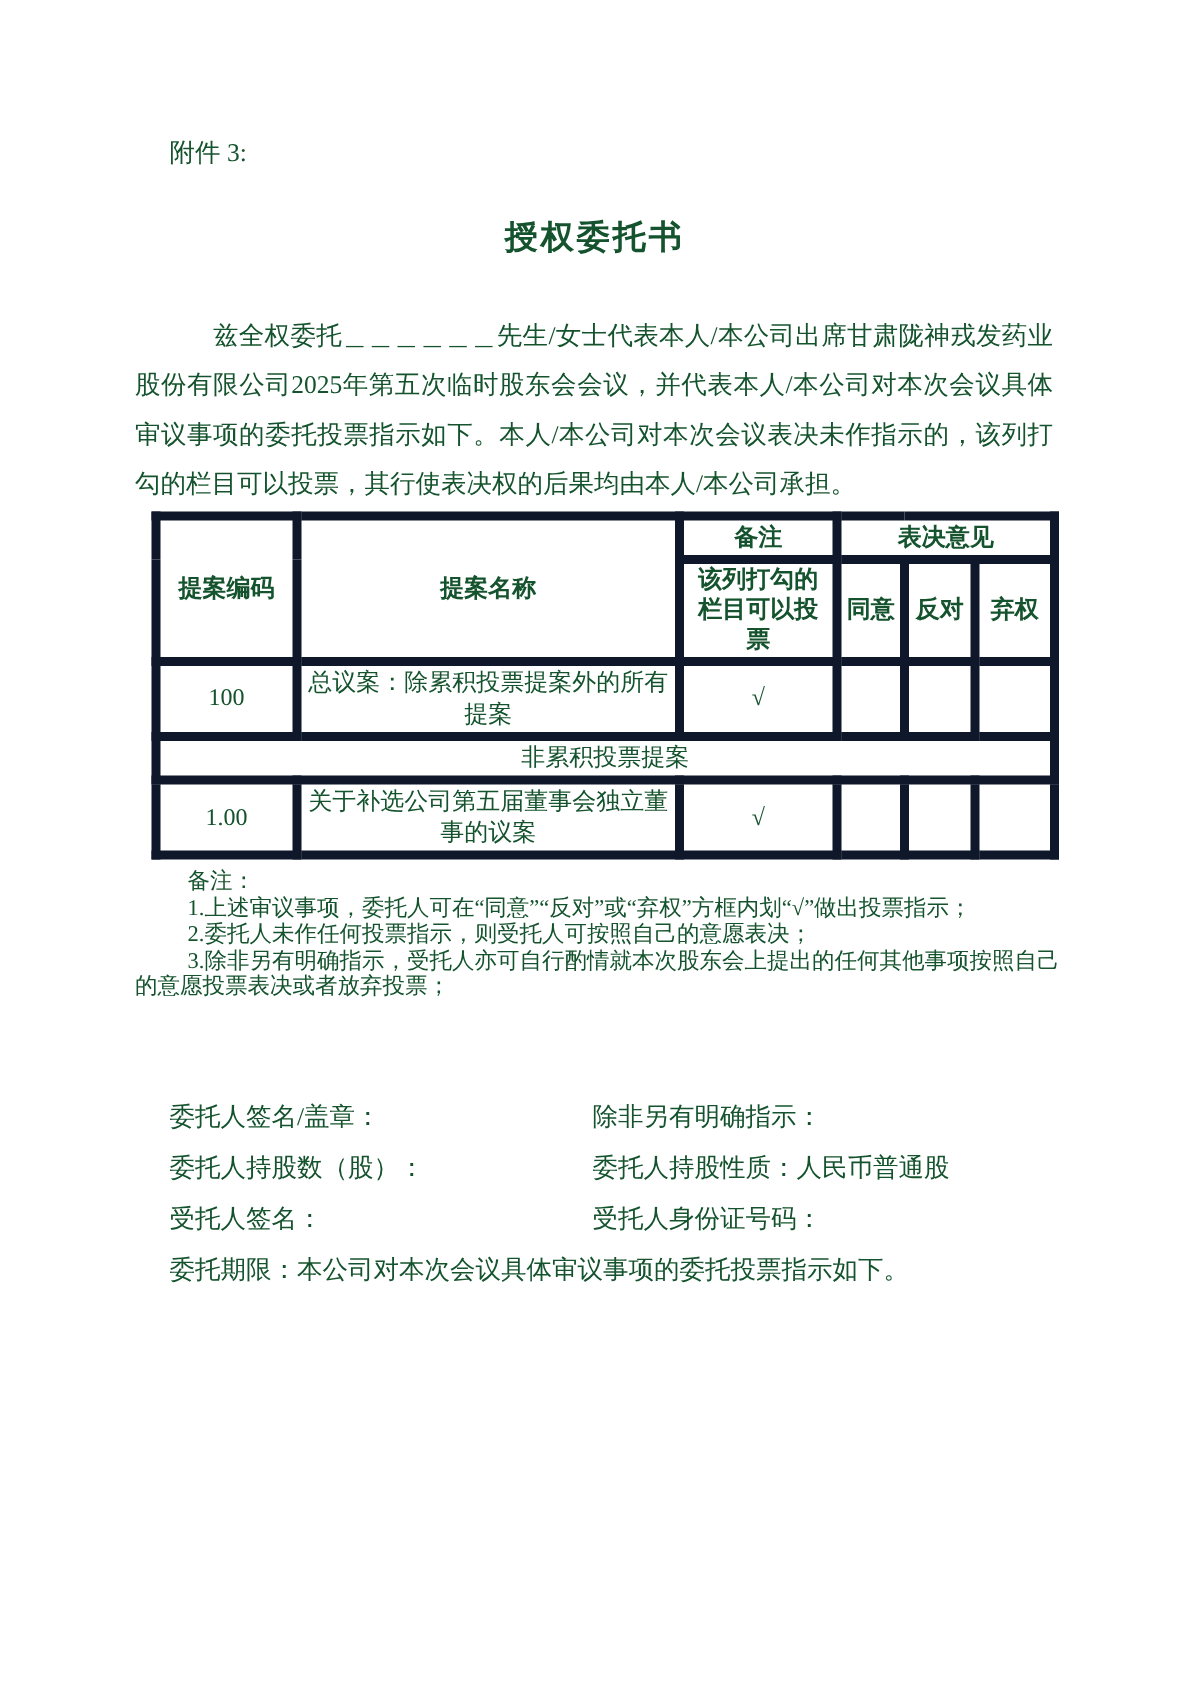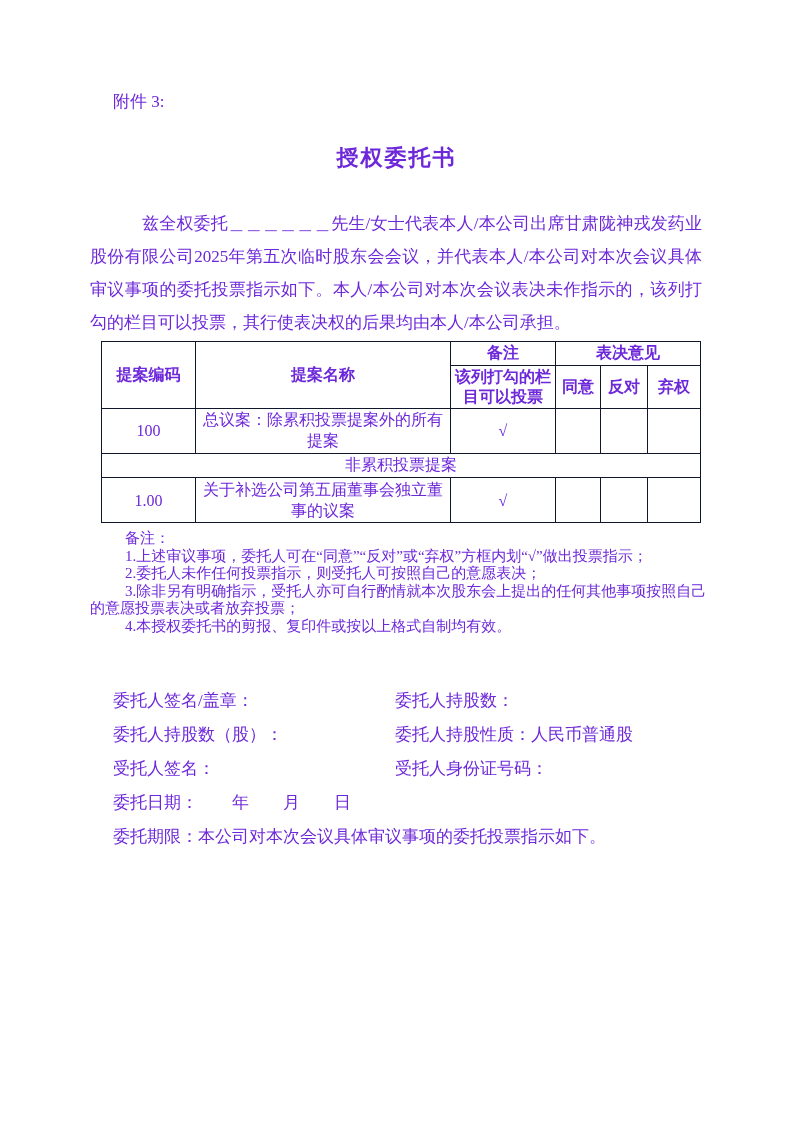--- a/index.html
+++ b/index.html
@@ -1,51 +1,51 @@
 <!DOCTYPE html>
 <html><head>
 <meta charset="utf-8">
 <style>
   * { margin:0; padding:0; box-sizing:border-box; }
   html,body { background:#ffffff; }
   .page {
     position:relative; width:793px; height:1122px; margin:0 auto;
-    background:#ffffff; color:#6d28d9;
+    background:#ffffff; color:#14532d;
     font-family:"Liberation Serif","DejaVu Serif",serif;
     padding-top:90px; overflow:hidden;
   }
   .attachment { margin-left:113px; font-size:17px; }
   .doc-title { text-align:center; font-size:22px; font-weight:bold; margin-top:30px; letter-spacing:2px; }
   .intro {
     margin:34px 91px 0 90px; font-size:17px; line-height:33px;
     text-align:justify; text-indent:52px;
   }
   .blank { letter-spacing:0; white-space:nowrap; }
 
   table.proposals {
     border-collapse:collapse; table-layout:fixed;
     margin:2px 0 0 101px; width:599px; font-size:16px;
   }
   table.proposals th, table.proposals td {
-    border:1px solid #0f172a; text-align:center; vertical-align:middle; padding:1px 3px;
+    border:6px solid #0f172a; text-align:center; vertical-align:middle; padding:1px 3px;
     overflow:hidden;
   }
   table.proposals th { font-weight:bold; }
   tr.h1 th { height:23px; }
   tr.h2 th { height:43px; line-height:20px; }
   tr.r1 td { height:24px; }
   tr.sec td { height:23px; }
   tr.r2 td { height:44px; line-height:21px; }
   td.name { text-align:left; padding-left:9px; }
 
   .notes { margin:7px 72px 0 90px; font-size:15px; line-height:17.5px; }
   .notes p { text-indent:35px; }
 
   .sig { margin:54px 60px 0 113px; font-size:17px; }
-  .sig-row { display:flex; height:34px; align-items:flex-start; }
+  .sig-row { display:flex; height:34px; align-items:flex-end; }
   .sig-left { flex:0 0 282px; }
   .pre { white-space:pre; }
 </style>
 </head>
 <body>
 
 <div class="page">
 
   <div class="attachment">附件 3:</div>
 
@@ -95,38 +95,34 @@
         <td></td>
       </tr>
     </tbody>
   </table>
 
   <div class="notes">
     <p>备注：</p>
     <p>1.上述审议事项，委托人可在“同意”“反对”或“弃权”方框内划“√”做出投票指示；</p>
     <p>2.委托人未作任何投票指示，则受托人可按照自己的意愿表决；</p>
     <p>3.除非另有明确指示，受托人亦可自行酌情就本次股东会上提出的任何其他事项按照自己的意愿投票表决或者放弃投票；</p>
-    <p>4.本授权委托书的剪报、复印件或按以上格式自制均有效。</p>
   </div>
 
   <div class="sig">
     <div class="sig-row">
       <span class="sig-left">委托人签名/盖章：</span>
-      <span>委托人持股数：</span>
+      <span>除非另有明确指示：</span>
     </div>
     <div class="sig-row">
       <span class="sig-left">委托人持股数（股）：</span>
       <span>委托人持股性质：</span>
       <span>人民币普通股</span>
     </div>
     <div class="sig-row">
       <span class="sig-left">受托人签名：</span>
       <span>受托人身份证号码：</span>
     </div>
     <div class="sig-row">
-      <span class="pre">委托日期：　　年　　月　　日</span>
-    </div>
-    <div class="sig-row">
       <span>委托期限：本公司对本次会议具体审议事项的委托投票指示如下。</span>
     </div>
   </div>
 
 </div>
 
 </body></html>

